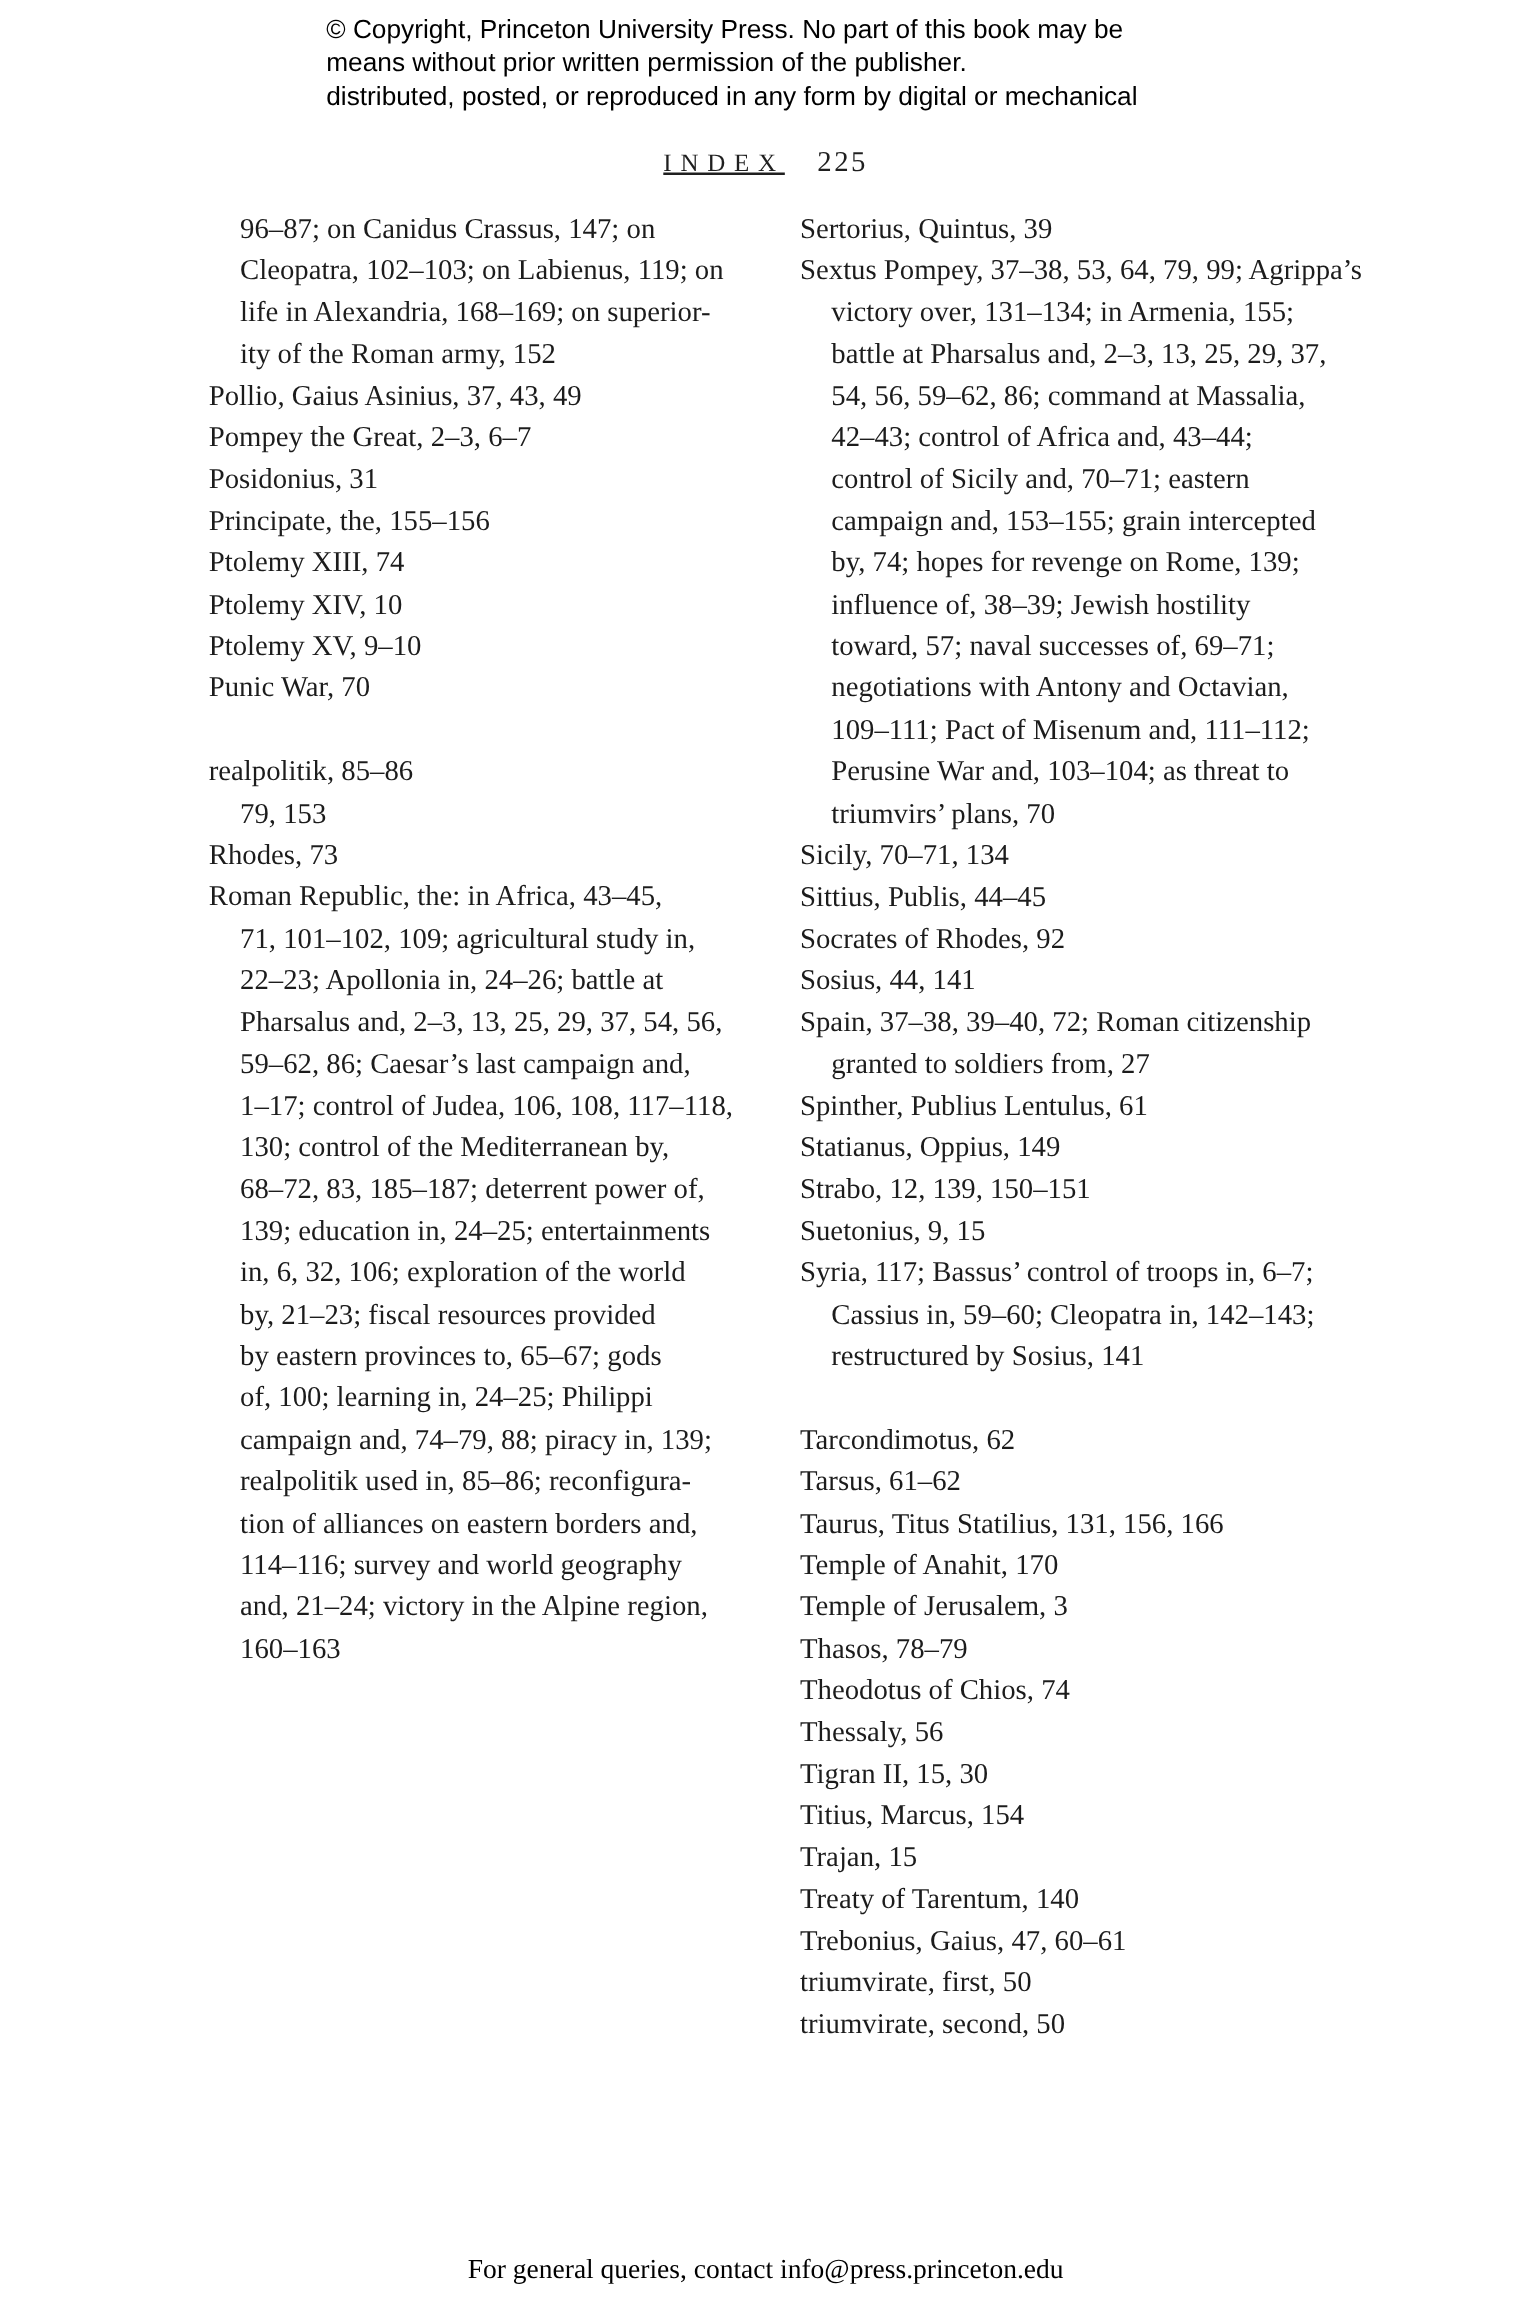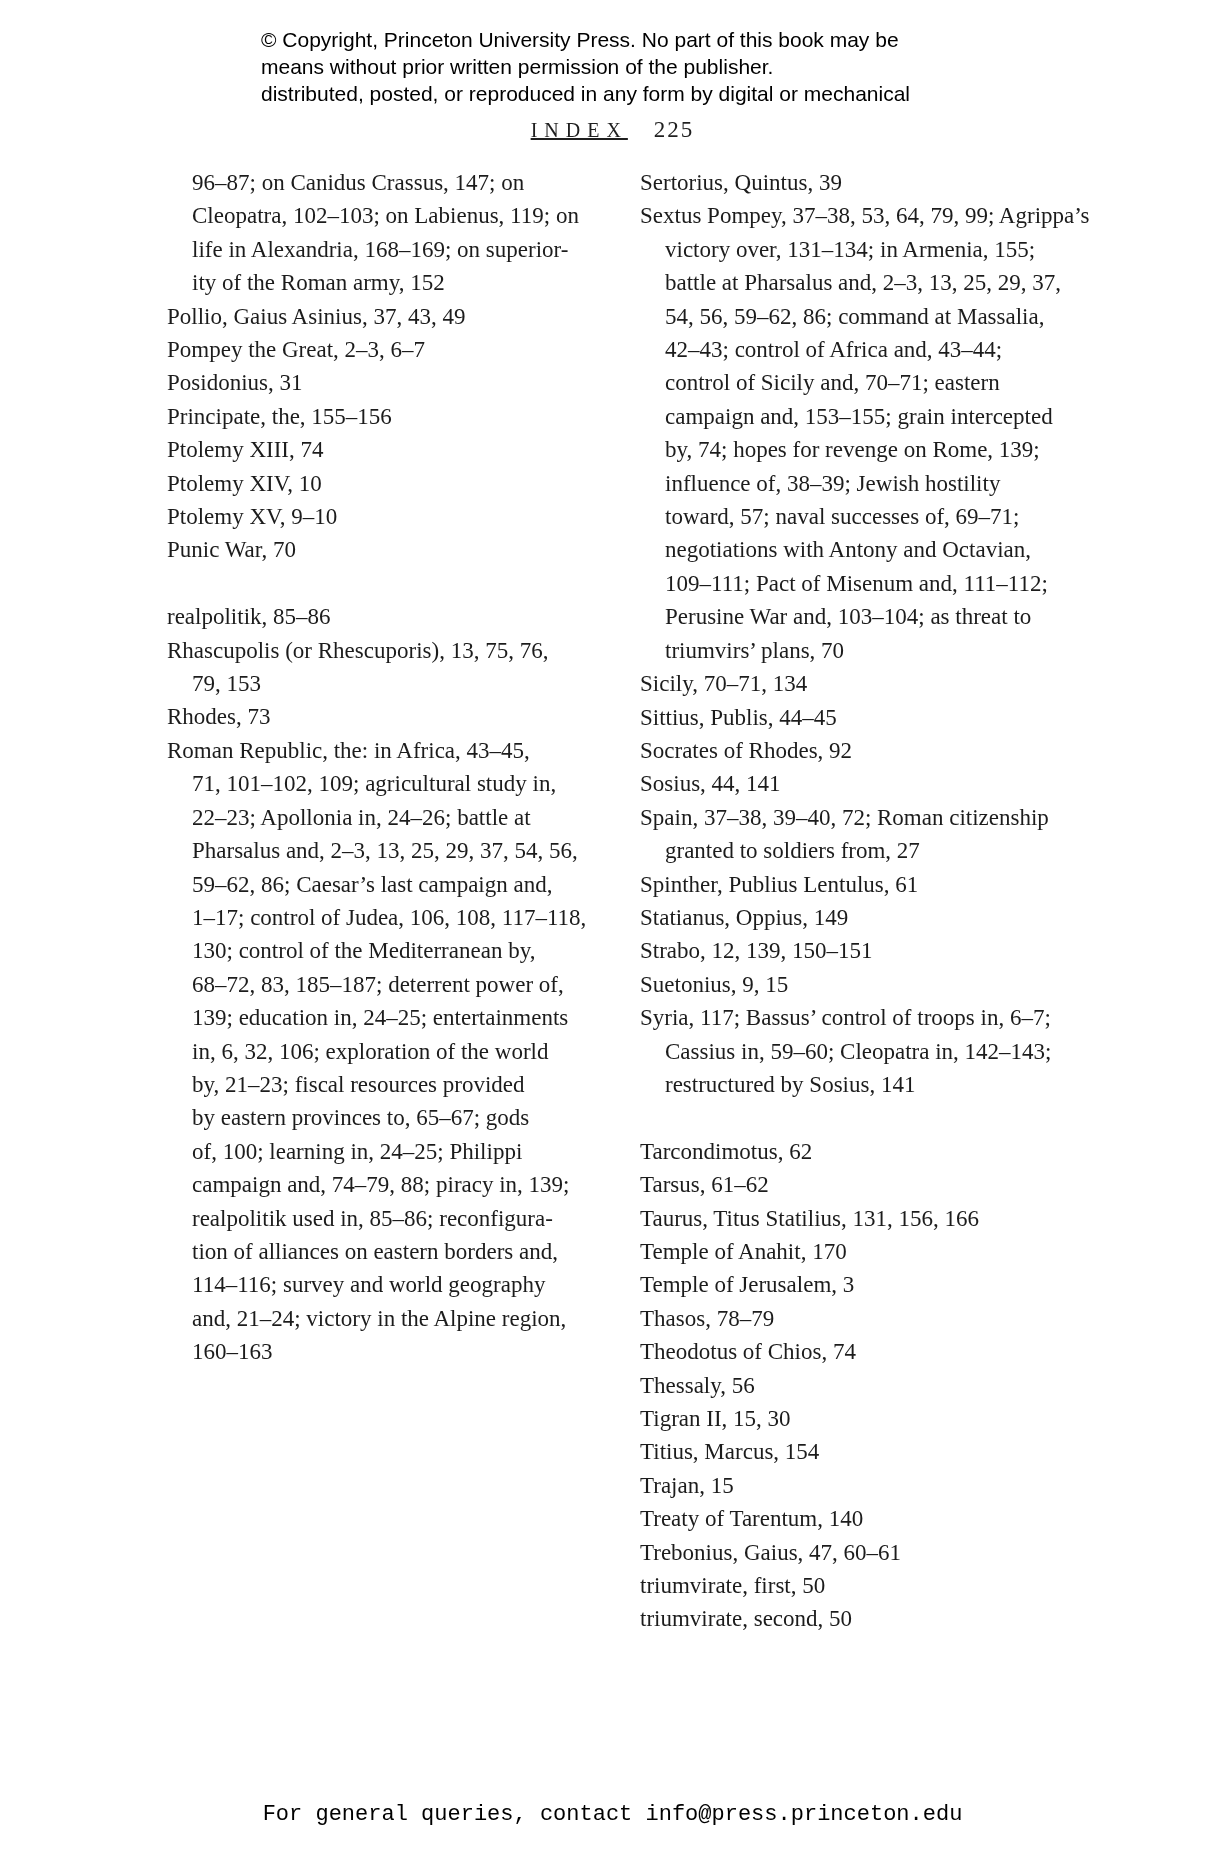--- a/index.html
+++ b/index.html
@@ -6,21 +6,21 @@
   .page {
     position: relative;
     width: 1225px;
     height: 1850px;
     background: #ffffff;
     overflow: hidden;
   }
   .copyright-notice {
     position: absolute;
     left: 261px;
-    top: 26px;
+    top: 10px;
     width: 620px;
     font-family: "Liberation Sans", sans-serif;
     font-size: 21px;
     line-height: 27px;
     color: #000000;
   }
   .copyright-line { white-space: nowrap; }
   .page-header {
     position: absolute;
     top: 117px;
@@ -58,21 +58,21 @@
   .index-col.right { left: 640px; width: 475px; }
   .index-section + .index-section { margin-top: 33.4px; }
   .index-line { white-space: nowrap; }
   .index-line.cont { padding-left: 25px; }
   .page-footer {
     position: absolute;
     top: 1802px;
     left: 0;
     width: 100%;
     text-align: center;
-    font-family: Liberation Mono, monospace;
+    font-family: Liberation Serif, serif;
     font-size: 22px;
     color: #000000;
   }
 </style>
 </head>
 <body>
 
 <div class="page">
 
   <div class="copyright-notice">
@@ -96,21 +96,20 @@
           <div class="index-line">Pompey the Great, 2–3, 6–7</div>
           <div class="index-line">Posidonius, 31</div>
           <div class="index-line">Principate, the, 155–156</div>
           <div class="index-line">Ptolemy XIII, 74</div>
           <div class="index-line">Ptolemy XIV, 10</div>
           <div class="index-line">Ptolemy XV, 9–10</div>
           <div class="index-line">Punic War, 70</div>
         </div>
         <div class="index-section">
           <div class="index-line">realpolitik, 85–86</div>
-          <div class="index-line">Rhascupolis (or Rhescuporis), 13, 75, 76,</div>
           <div class="index-line cont">79, 153</div>
           <div class="index-line">Rhodes, 73</div>
           <div class="index-line">Roman Republic, the: in Africa, 43–45,</div>
           <div class="index-line cont">71, 101–102, 109; agricultural study in,</div>
           <div class="index-line cont">22–23; Apollonia in, 24–26; battle at</div>
           <div class="index-line cont">Pharsalus and, 2–3, 13, 25, 29, 37, 54, 56,</div>
           <div class="index-line cont">59–62, 86; Caesar’s last campaign and,</div>
           <div class="index-line cont">1–17; control of Judea, 106, 108, 117–118,</div>
           <div class="index-line cont">130; control of the Mediterranean by,</div>
           <div class="index-line cont">68–72, 83, 185–187; deterrent power of,</div>

